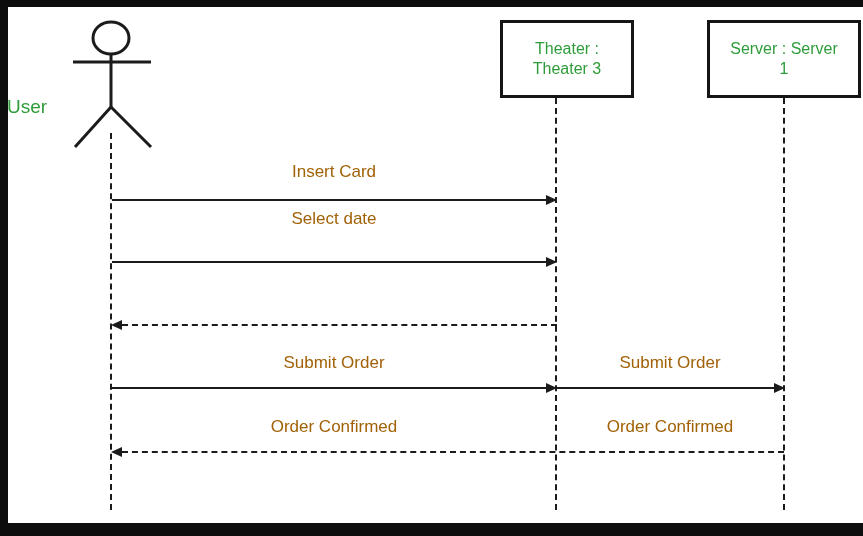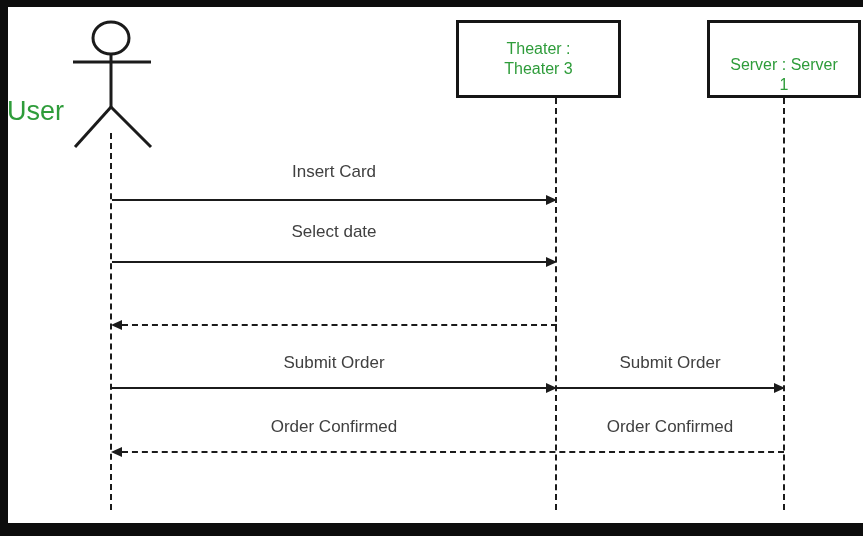--- a/index.html
+++ b/index.html
@@ -14,52 +14,52 @@
   
   .edge { position: absolute; background: #0d0d0d; }
   .edge-top    { left: 0; top: 0; width: 863px; height: 7px; }
   .edge-left   { left: 0; top: 0; width: 8px; height: 536px; }
   .edge-bottom { left: 0; top: 523px; width: 863px; height: 13px; }
 
   
   .actor-svg { position: absolute; left: 55px; top: 12px; }
   .actor-label {
     position: absolute; left: 7px; top: 96px;
-    font-size: 27px; color: #2e9c3a; white-space: nowrap;
+    font-size: 19px; color: #2e9c3a; white-space: nowrap;
   }
 
   
   .obj-box {
     position: absolute; top: 20px; height: 78px;
     border: 3px solid #151515; background: #ffffff;
     box-sizing: border-box;
     display: flex; flex-direction: column; justify-content: center;
     text-align: center; color: #2e9c3a;
     font-size: 16px; line-height: 20px;
   }
-  .obj-box-theater { left: 456px; width: 165px; }
-  .obj-box-server  { left: 707px; width: 154px; justify-content: flex-end; }
+  .obj-box-theater { left: 500px; width: 134px; }
+  .obj-box-server  { left: 707px; width: 154px; }
 
   
   .lifeline { position: absolute; width: 0; border-left: 2px dashed #1b1b1b; }
   .lifeline-user    { left: 110px; top: 133px; height: 377px; }
   .lifeline-theater { left: 555px; top: 98px;  height: 412px; }
   .lifeline-server  { left: 783px; top: 98px;  height: 412px; }
 
   
   .msg-line { position: absolute; height: 0; border-top: 2px solid #1b1b1b; }
   .msg-line.dashed { border-top-style: dashed; }
   .head { position: absolute; width: 0; height: 0; border-style: solid; }
   .head-right { border-width: 5px 0 5px 11px; border-color: transparent transparent transparent #1b1b1b; }
   .head-left  { border-width: 5px 11px 5px 0;  border-color: transparent #1b1b1b transparent transparent; }
 
   
   .msg-label {
     position: absolute; text-align: center;
-    color: #404040; font-size: 17px; white-space: nowrap;
+    color: #a16207; font-size: 17px; white-space: nowrap;
   }
   .span-a { left: 112px; width: 444px; }  
   .span-b { left: 556px; width: 228px; }  
 </style>
 </head>
 <body>
 
 <div class="stage">
 
   <div class="edge edge-top"></div>
@@ -85,21 +85,21 @@
   </div>
 
   <div class="lifeline lifeline-user"></div>
   <div class="lifeline lifeline-theater"></div>
   <div class="lifeline lifeline-server"></div>
 
   <div class="msg-label span-a" style="top:162px">Insert Card</div>
   <div class="msg-line" style="left:112px; top:199px; width:436px"></div>
   <div class="head head-right" style="left:546px; top:195px"></div>
 
-  <div class="msg-label span-a" style="top:222px">Select date</div>
+  <div class="msg-label span-a" style="top:209px">Select date</div>
   <div class="msg-line" style="left:112px; top:261px; width:436px"></div>
   <div class="head head-right" style="left:546px; top:257px"></div>
 
   <div class="msg-line dashed" style="left:122px; top:324px; width:435px"></div>
   <div class="head head-left" style="left:111px; top:320px"></div>
 
   <div class="msg-label span-a" style="top:353px">Submit Order</div>
   <div class="msg-line" style="left:112px; top:387px; width:436px"></div>
   <div class="head head-right" style="left:546px; top:383px"></div>
 

